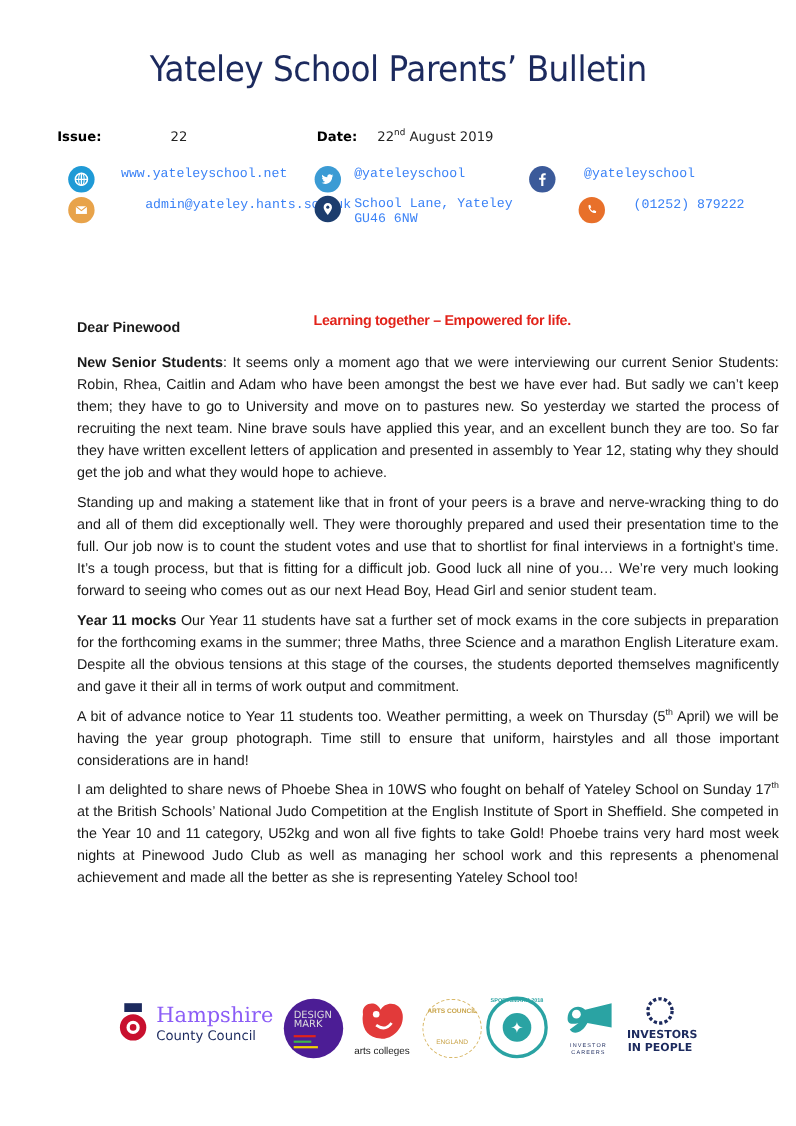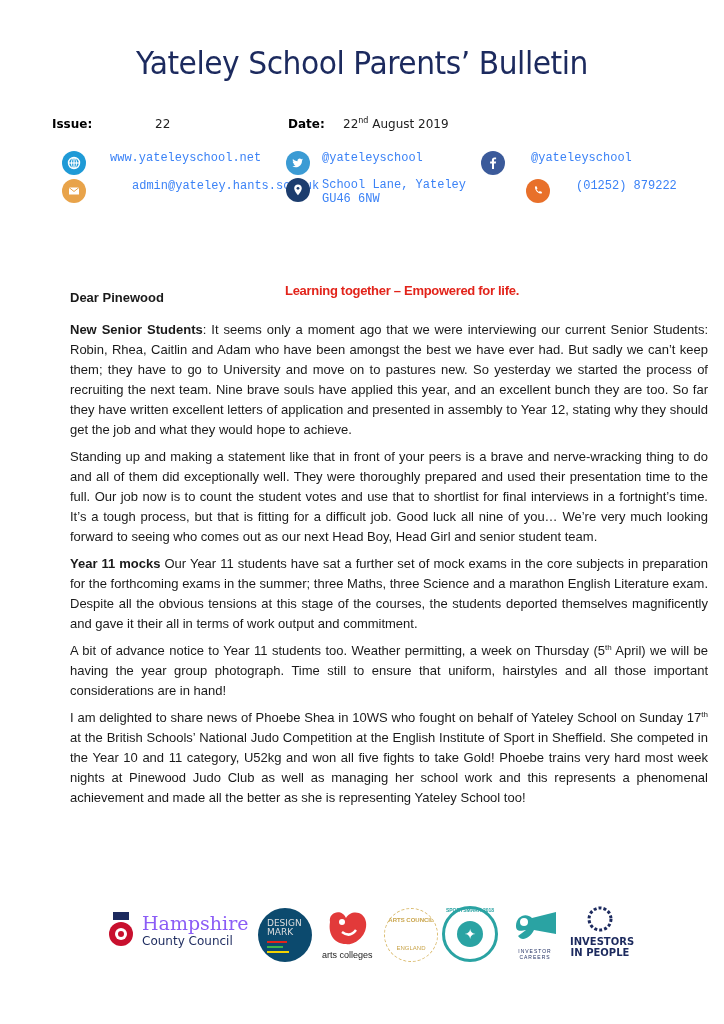--- a/index.html
+++ b/index.html
@@ -121,21 +121,21 @@
     <svg width="30" height="42" viewBox="0 0 30 42" style="position:absolute; left:0; top:0;">
       <rect x="7" y="2" width="16" height="8" fill="#1c2a5e"></rect>
       <circle cx="15" cy="24" r="12" fill="#c8102e"></circle>
       <circle cx="15" cy="24" r="6" fill="#fff"></circle>
       <circle cx="15" cy="24" r="3" fill="#c8102e"></circle>
     </svg>
     <div style="position:absolute; left:36px; top:2px; font-family:'DejaVu Serif',serif; font-size:19px; color:#8b5cf6; white-space:nowrap;">Hampshire</div>
     <div style="position:absolute; left:36px; top:24px; font-family:'DejaVu Sans',sans-serif; font-size:12px; color:#1c2a5e; white-space:nowrap;">County Council</div>
   </div>
 
-  <div class="logo" style="left:158px; top:8px; width:54px; height:54px; border-radius:50%; background:#0c4a6e; overflow:hidden;">
+  <div class="logo" style="left:158px; top:8px; width:54px; height:54px; border-radius:50%; background:#4c1d95; overflow:hidden;">
     <div style="position:absolute; left:9px; top:11px; font-size:9px; color:#ddd; line-height:9px; font-family:'DejaVu Sans',sans-serif;">
       <span>DESIGN</span><br>
       <span>MARK</span>
     </div>
     <div style="position:absolute; left:9px; top:33px; width:20px; height:2px; background:#e2231a;"></div>
     <div style="position:absolute; left:9px; top:38px; width:16px; height:2px; background:#3db54a;"></div>
     <div style="position:absolute; left:9px; top:43px; width:22px; height:2px; background:#f4d300;"></div>
   </div>
 
   <div class="logo" style="left:218px; top:8px; width:60px; height:56px;">

